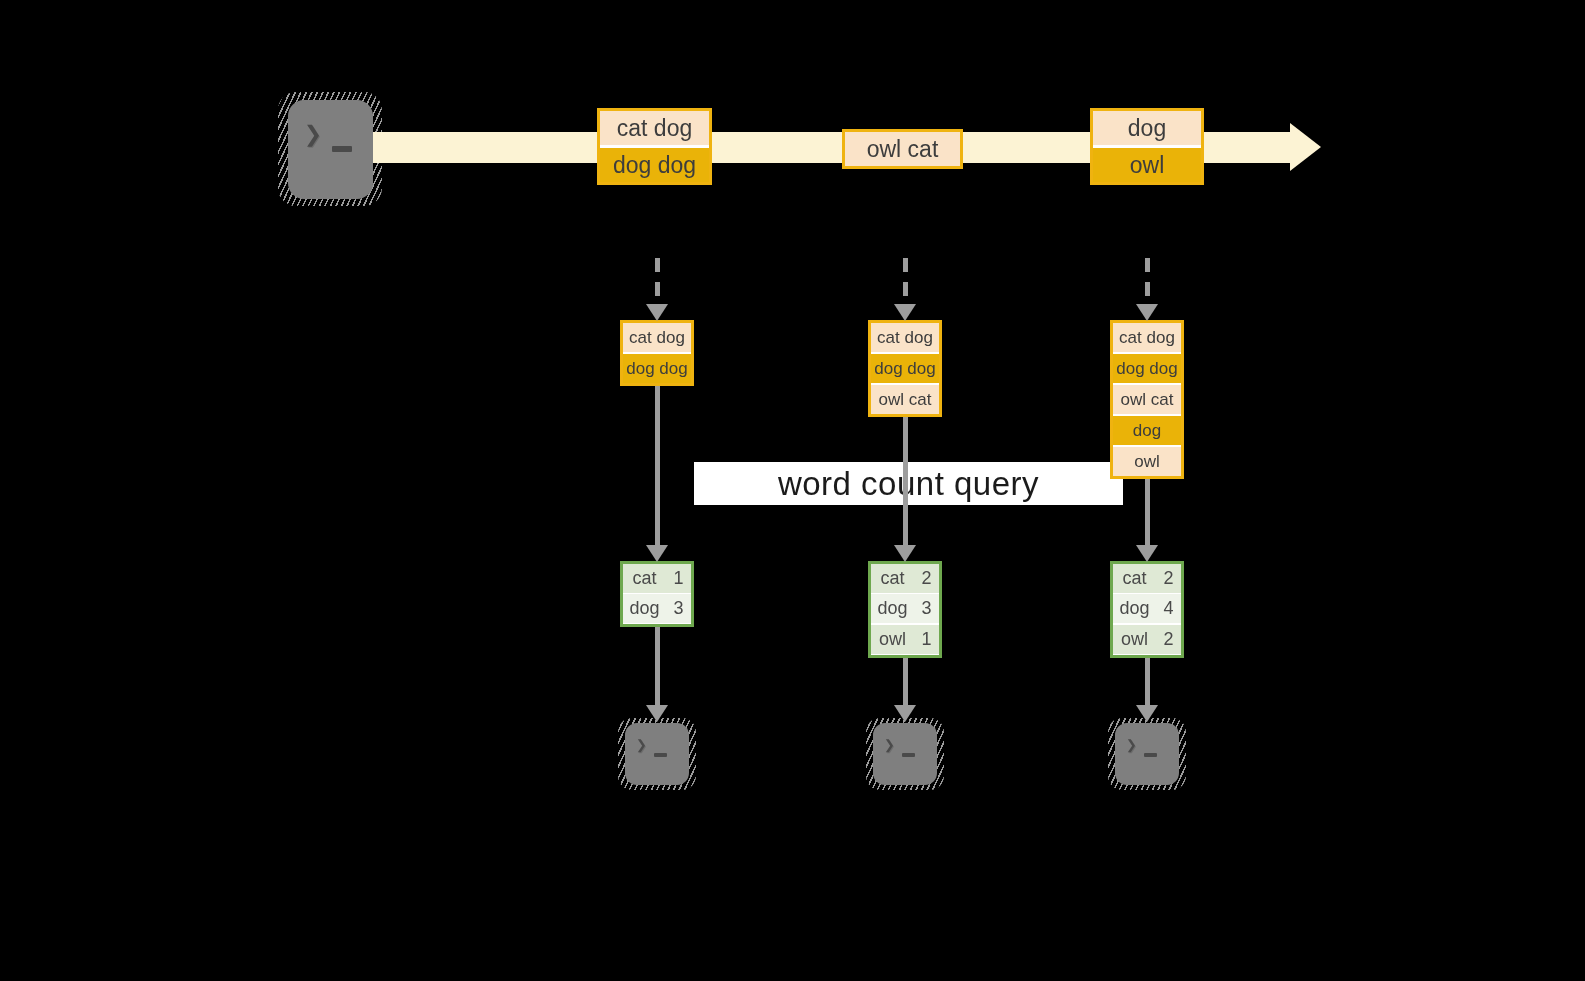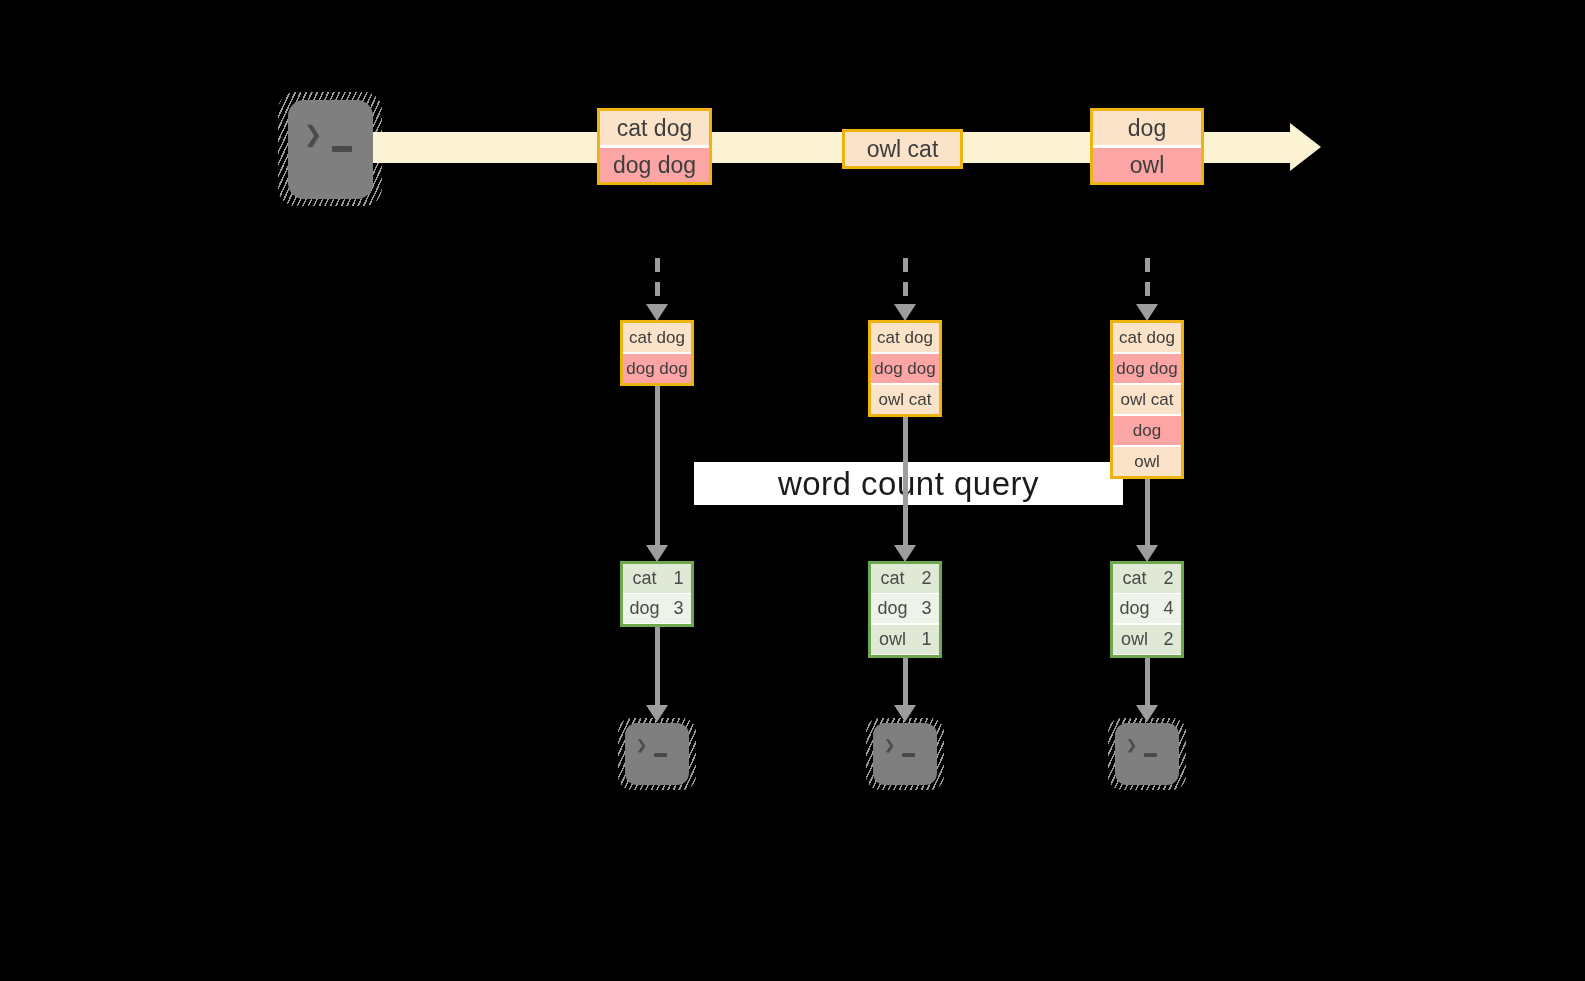--- a/index.html
+++ b/index.html
@@ -37,21 +37,21 @@
     display:flex;flex-direction:column;gap:3px;box-sizing:border-box;
   }
   .obox .row{
     flex:1;display:flex;align-items:center;justify-content:center;
     color:#3d3d3d;
   }
   .obox.big .row{font-size:23px;}
   .obox.small{gap:2px;}
   .obox.small .row{font-size:17px;min-height:29px;max-height:29px;}
   .fill-a{background:#fae3c8;}
-  .fill-b{background:#fca5a5;}
+  .fill-b{background:#eab308;}
   
   .varrow{position:absolute;width:22px;z-index:3;}
   .varrow .shaft{position:absolute;left:8.5px;width:5px;background:#9d9d9d;}
   .varrow .shaft.dashed{
     background:repeating-linear-gradient(180deg,#9d9d9d 0 14px,transparent 14px 24px);
   }
   .varrow .head{
     position:absolute;width:0;height:0;
     border-left:11px solid transparent;border-right:11px solid transparent;
     border-top:17px solid #9d9d9d;

